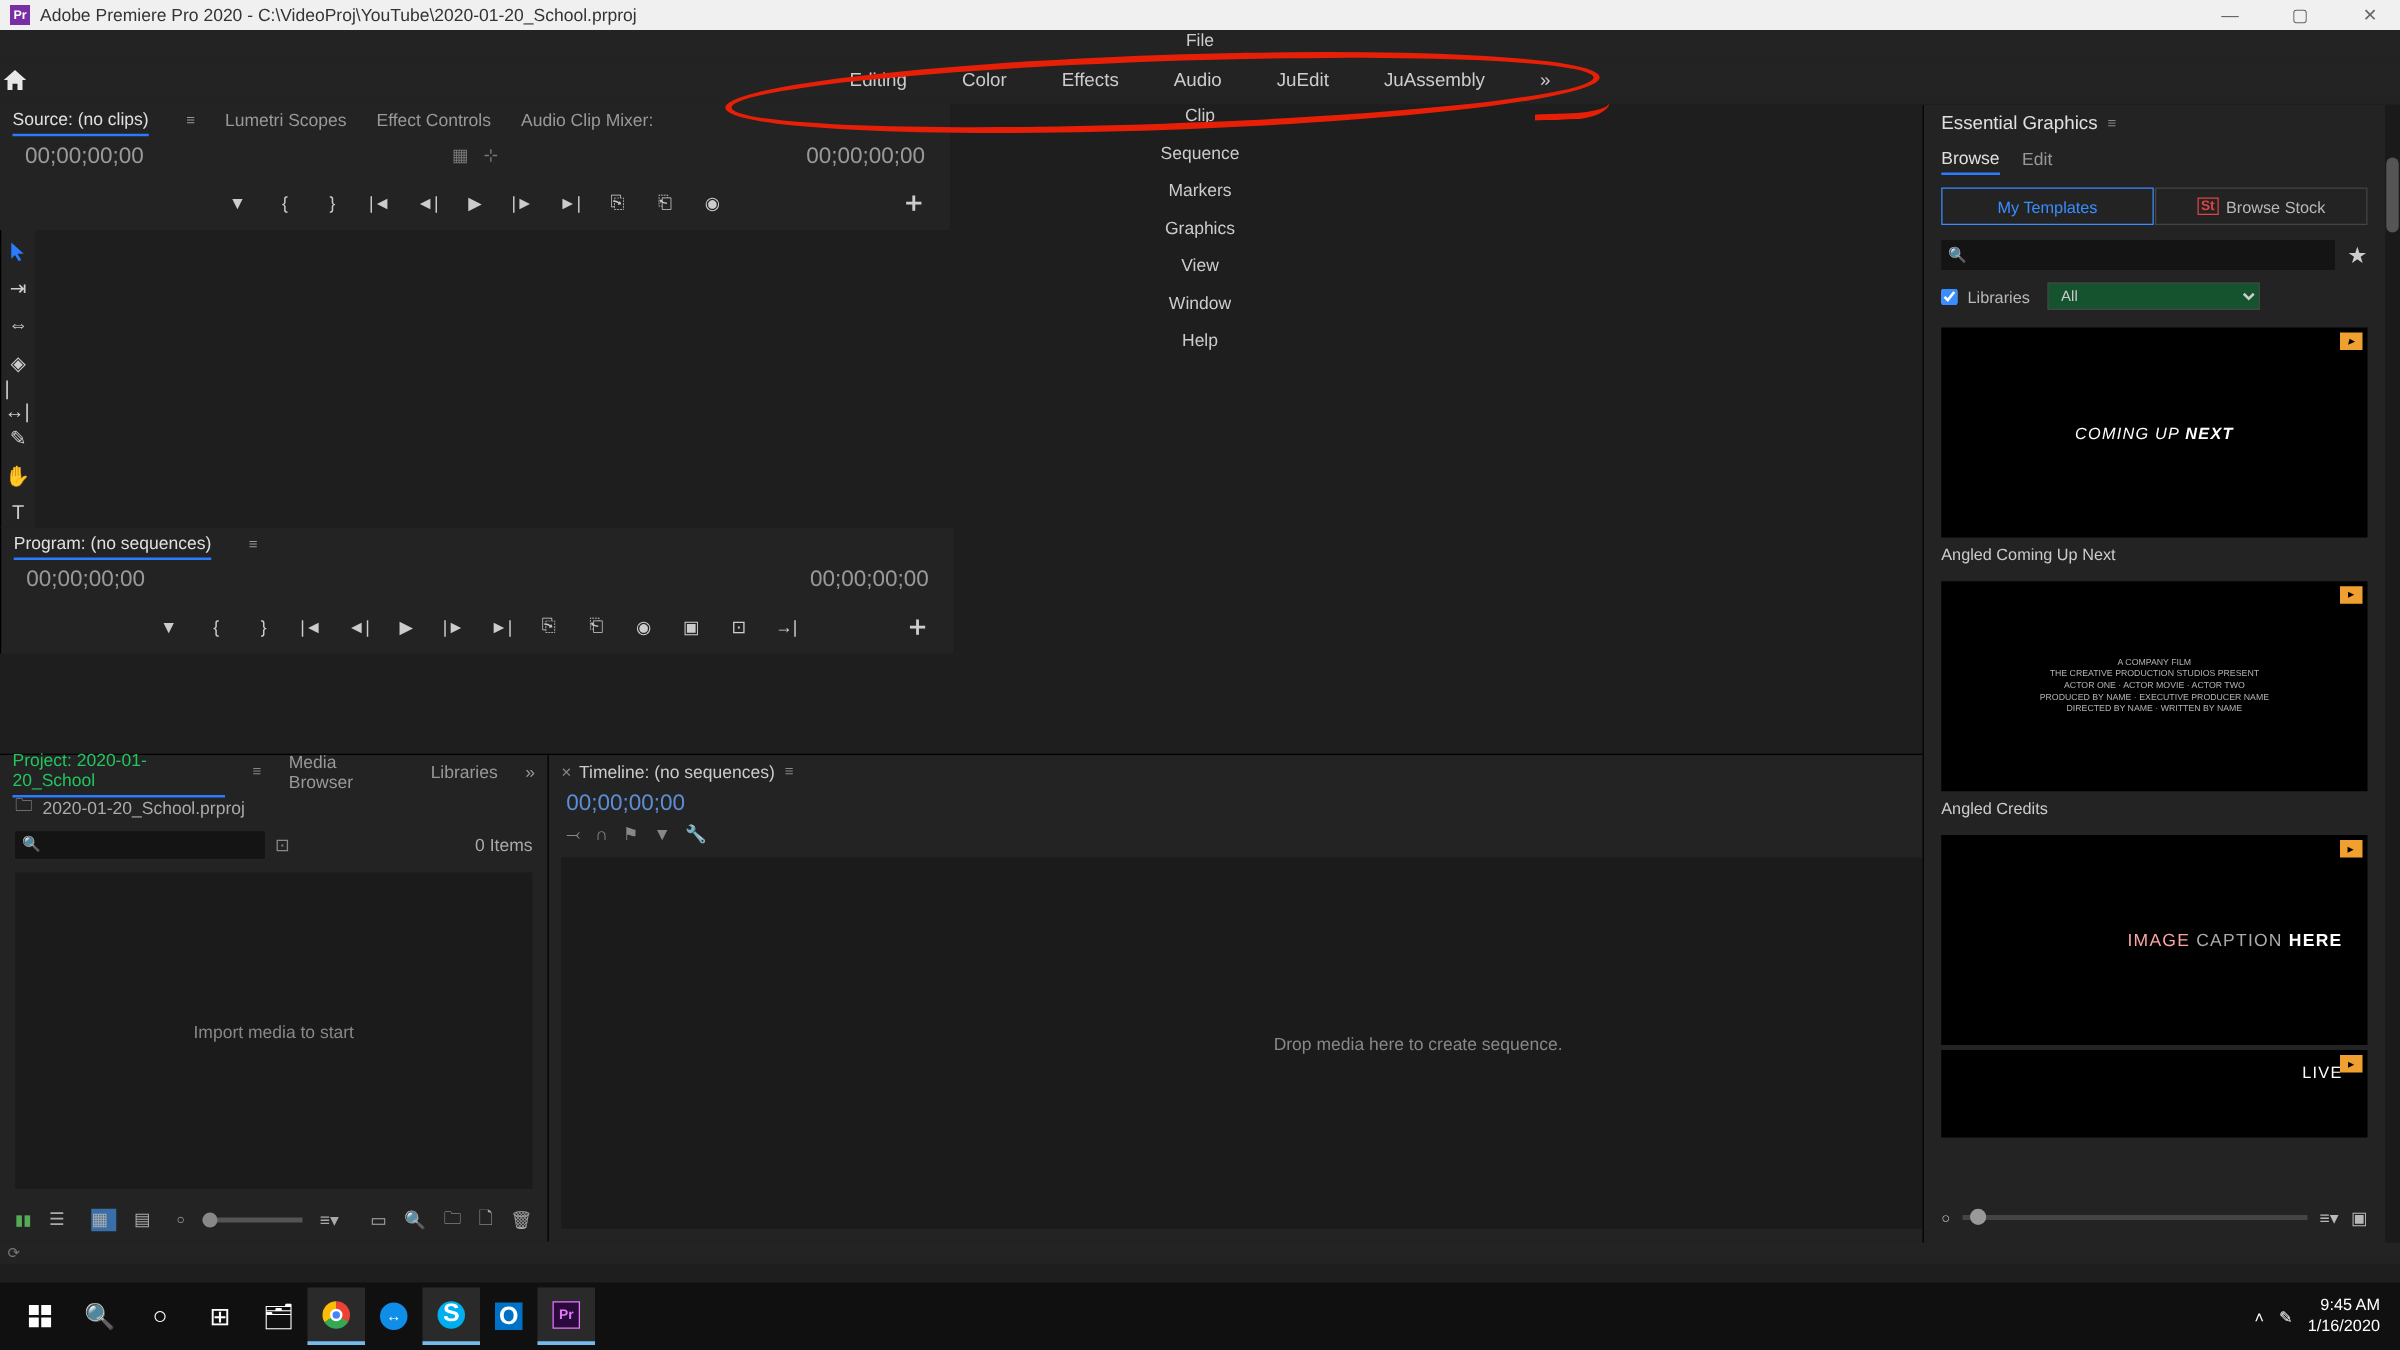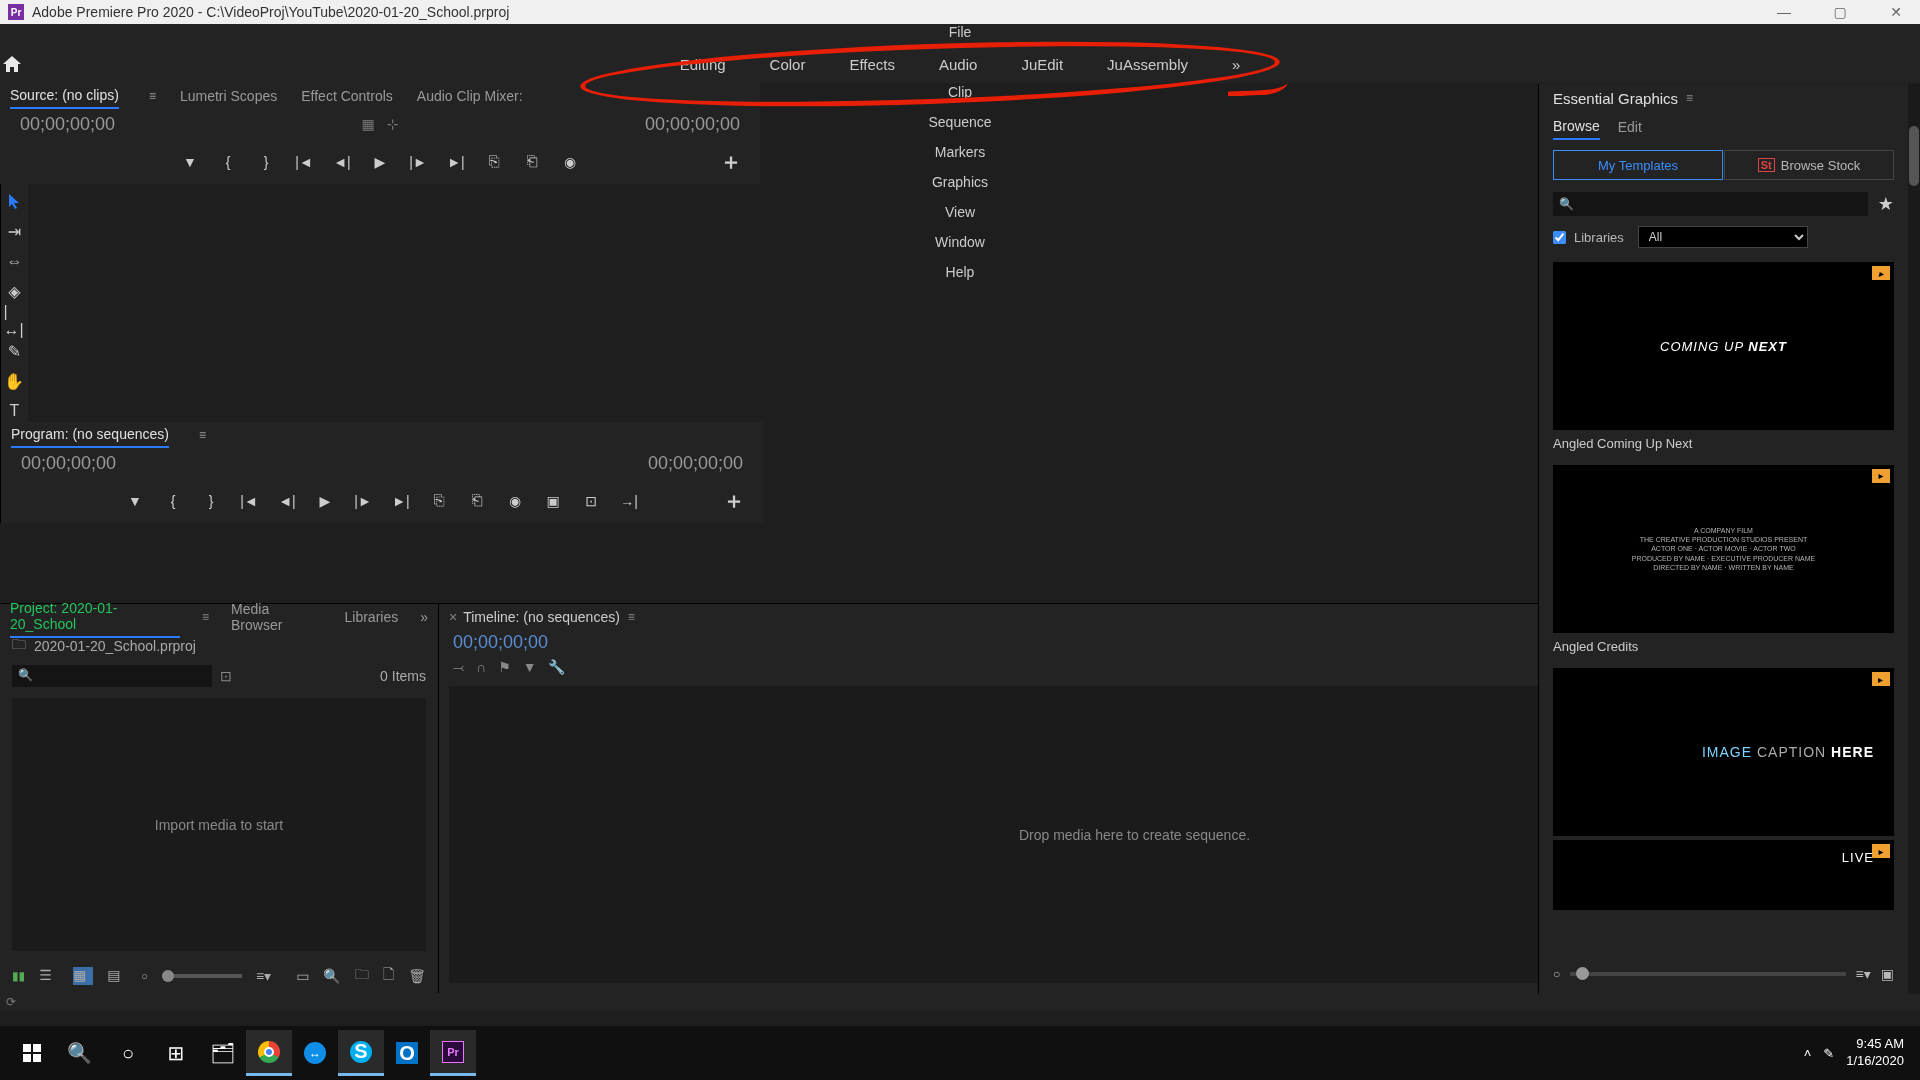--- a/index.html
+++ b/index.html
@@ -69,21 +69,21 @@
 .eg-tabs .tab.active { color:#e0e0e0; border-bottom:2px solid #2b7bff; }
 .eg-source { display:flex; padding:8px 14px; gap:1px; }
 .eg-source .sbtn { flex:1; height:30px; border:1px solid #444; display:flex; align-items:center; justify-content:center; font-size:13px; }
 .eg-source .sbtn.active { color:#3a8dff; border-color:#3a8dff; }
 .eg-source .stock-icon { color:#d44; font-weight:bold; margin-right:6px; font-size:11px; border:1px solid #d44; padding:0 2px; }
 .eg-search { display:flex; padding:4px 14px; gap:10px; align-items:center; }
 .eg-search input { flex:1; background:#141414; border:none; height:24px; color:#ccc; padding:0 8px; }
 .eg-search .star { color:#ccc; font-size:18px; }
 .eg-check { padding:6px 14px; display:flex; align-items:center; gap:8px; font-size:13px; }
 .eg-check input { accent-color:#3a8dff; }
-.eg-check select { background:#000000; border:1px solid #444; color:#ccc; height:22px; width:170px; padding:0 6px; margin-left:6px; font-size:12px; }
+.eg-check select { background:#14532d; border:1px solid #444; color:#ccc; height:22px; width:170px; padding:0 6px; margin-left:6px; font-size:12px; }
 .templates { flex:1; overflow:hidden; padding:8px 14px; display:flex; flex-direction:column; gap:4px; }
 .tmpl { display:flex; flex-direction:column; }
 .tmpl .thumb { height:168px; background:#000; position:relative; display:flex; align-items:center; justify-content:center; color:#fff; font-size:14px; font-style:italic; }
 .tmpl .thumb .badge { position:absolute; right:4px; top:4px; width:18px; height:14px; background:#f0a030; font-size:10px; display:flex; align-items:center; justify-content:center; color:#000; }
 .tmpl .thumb.credits { font-size:8px; font-style:normal; line-height:1.2; text-align:center; flex-direction:column; color:#ddd; }
 .tmpl .thumb.caption { align-items:center; justify-content:flex-end; padding-right:20px; font-size:14px; letter-spacing:1px; font-style:normal; }
 .tmpl-label { font-size:13px; padding:6px 0 10px 0; color:#ccc; }
 .eg-footer { height:40px; display:flex; align-items:center; padding:0 14px; gap:10px; }
 .eg-footer .slider { flex:1; height:4px; background:#444; position:relative; }
 .eg-footer .slider::before { content:''; position:absolute; left:6px; top:-5px; width:13px; height:13px; background:#999; border-radius:50%; }
@@ -346,21 +346,21 @@
     </div>
     <div class="tmpl">
       <div class="thumb credits">
           <div style="font-size:7px;opacity:.8;line-height:1.3">A COMPANY FILM<br>THE CREATIVE PRODUCTION STUDIOS PRESENT<br>ACTOR ONE · ACTOR MOVIE · ACTOR TWO<br>PRODUCED BY NAME · EXECUTIVE PRODUCER NAME<br>DIRECTED BY NAME · WRITTEN BY NAME</div>
           <div class="badge">▸</div>
         </div>
       <div class="tmpl-label">Angled Credits</div>
     </div>
     <div class="tmpl">
       <div class="thumb caption">
-          <span><span style="color:#7dd3fc">IMAGE </span><span style="color:#aaa">CAPTION </span><b>HERE</b></span>
+          <span><span style="color:#fca5a5">IMAGE </span><span style="color:#aaa">CAPTION </span><b>HERE</b></span>
           <div class="badge">▸</div>
         </div>
     </div>
     <div class="tmpl">
       <div class="thumb" style="height:70px;justify-content:flex-end;align-items:flex-start;padding:10px 20px;font-style:normal">
           <span style="font-size:13px;letter-spacing:1px">LIVE</span>
           <div class="badge">▸</div>
         </div>
     </div>
   </div>

